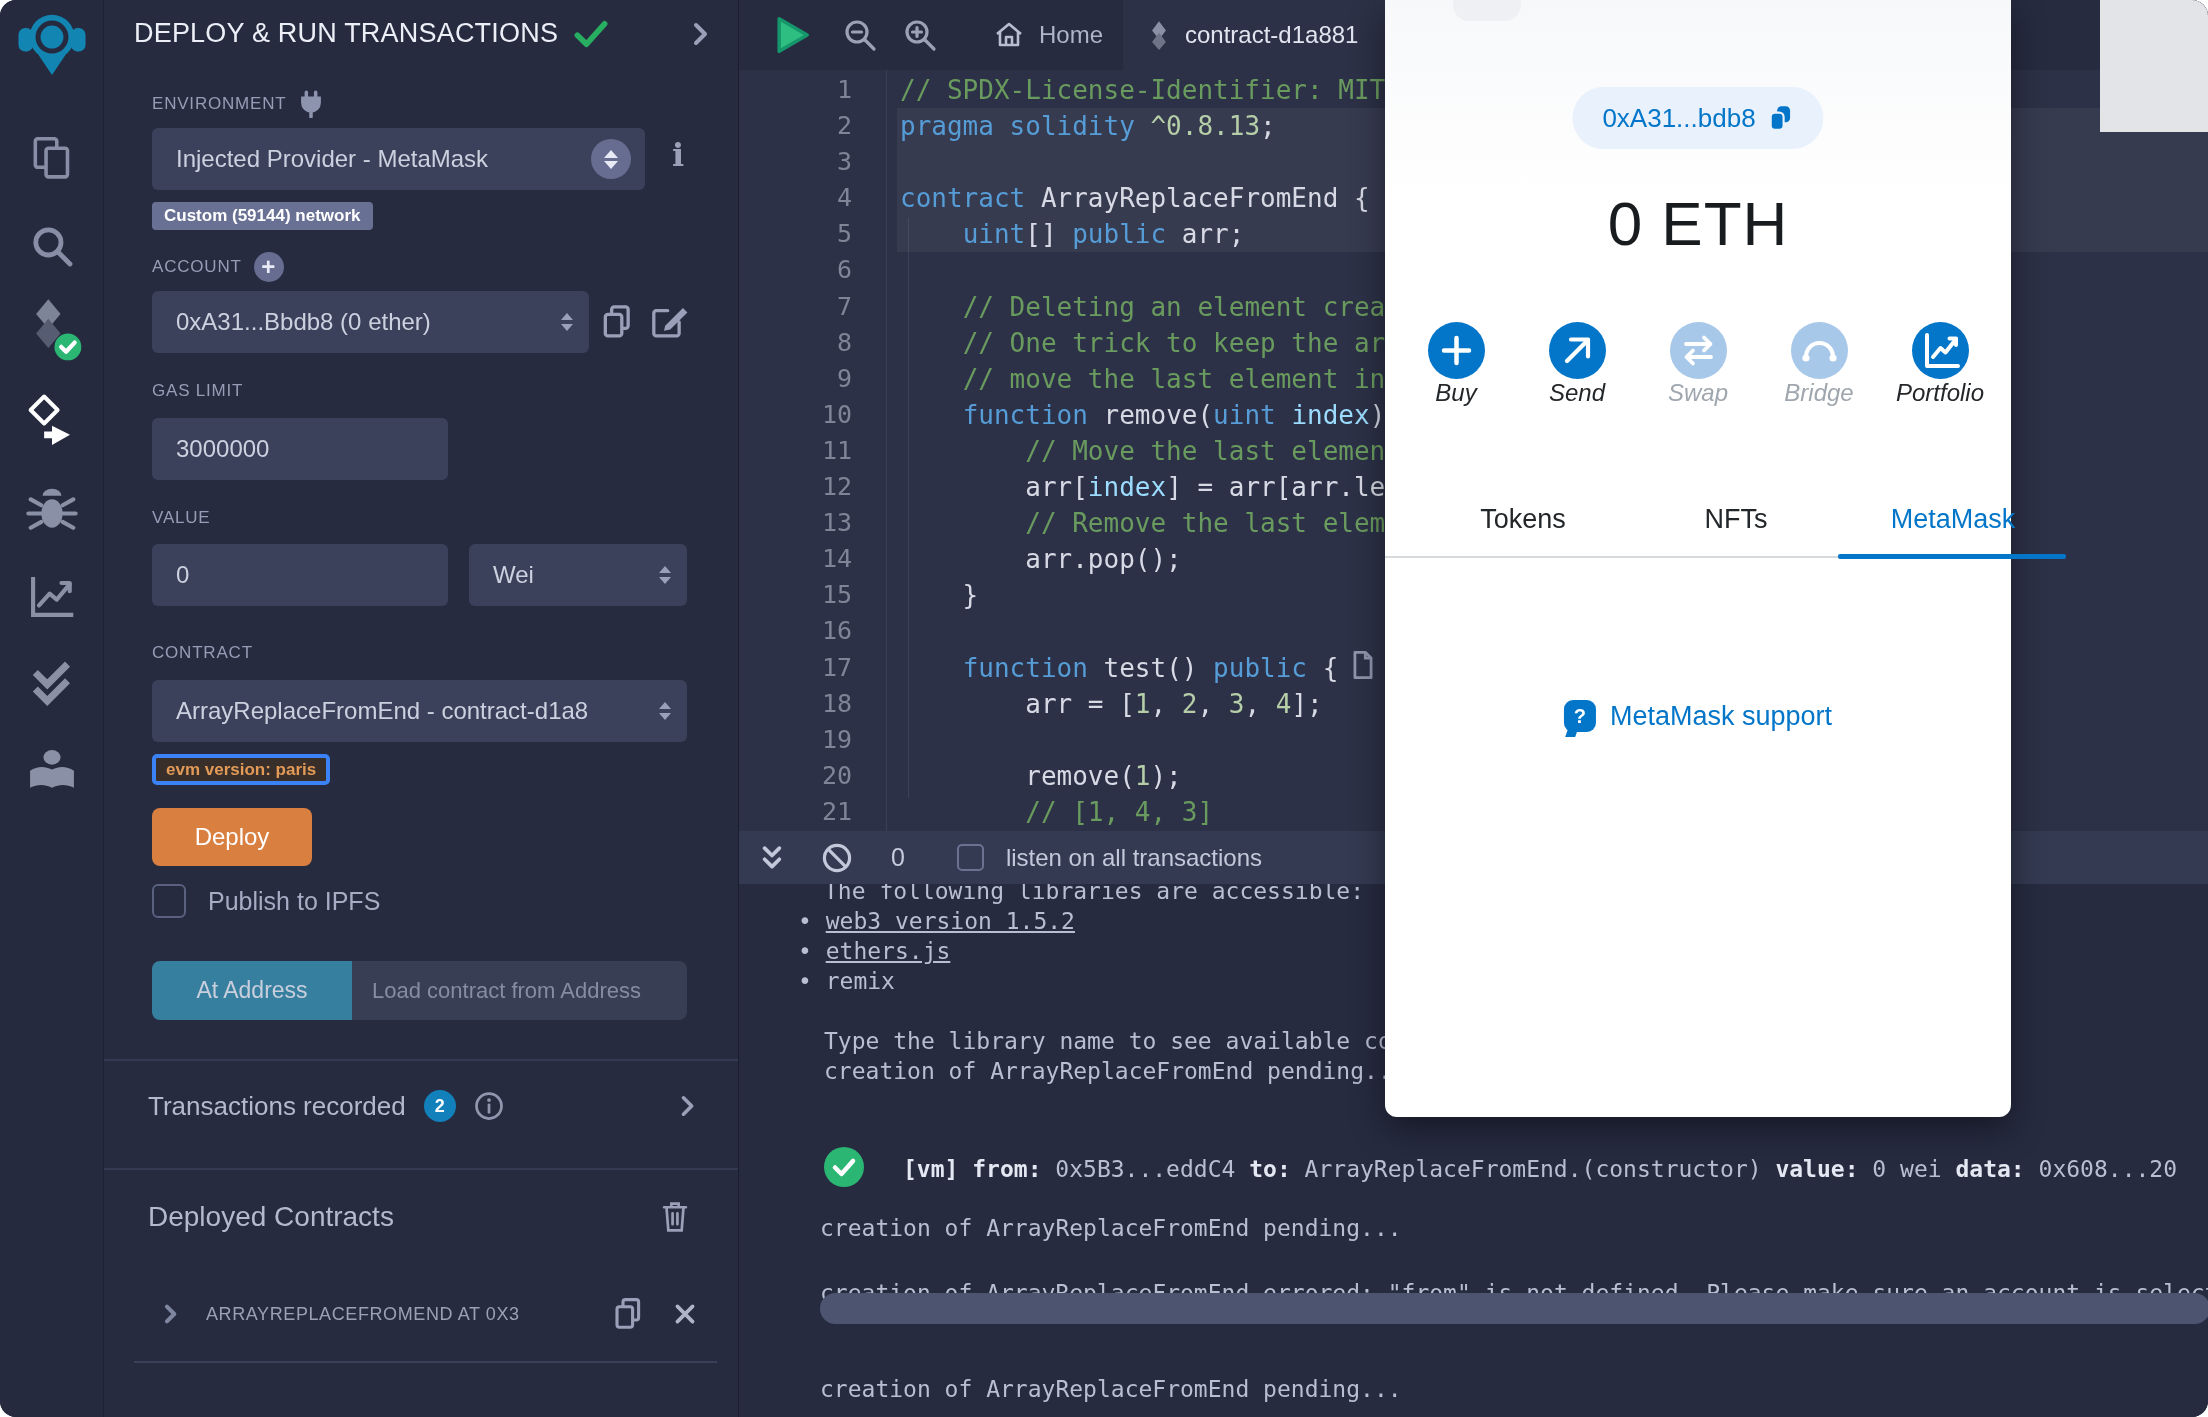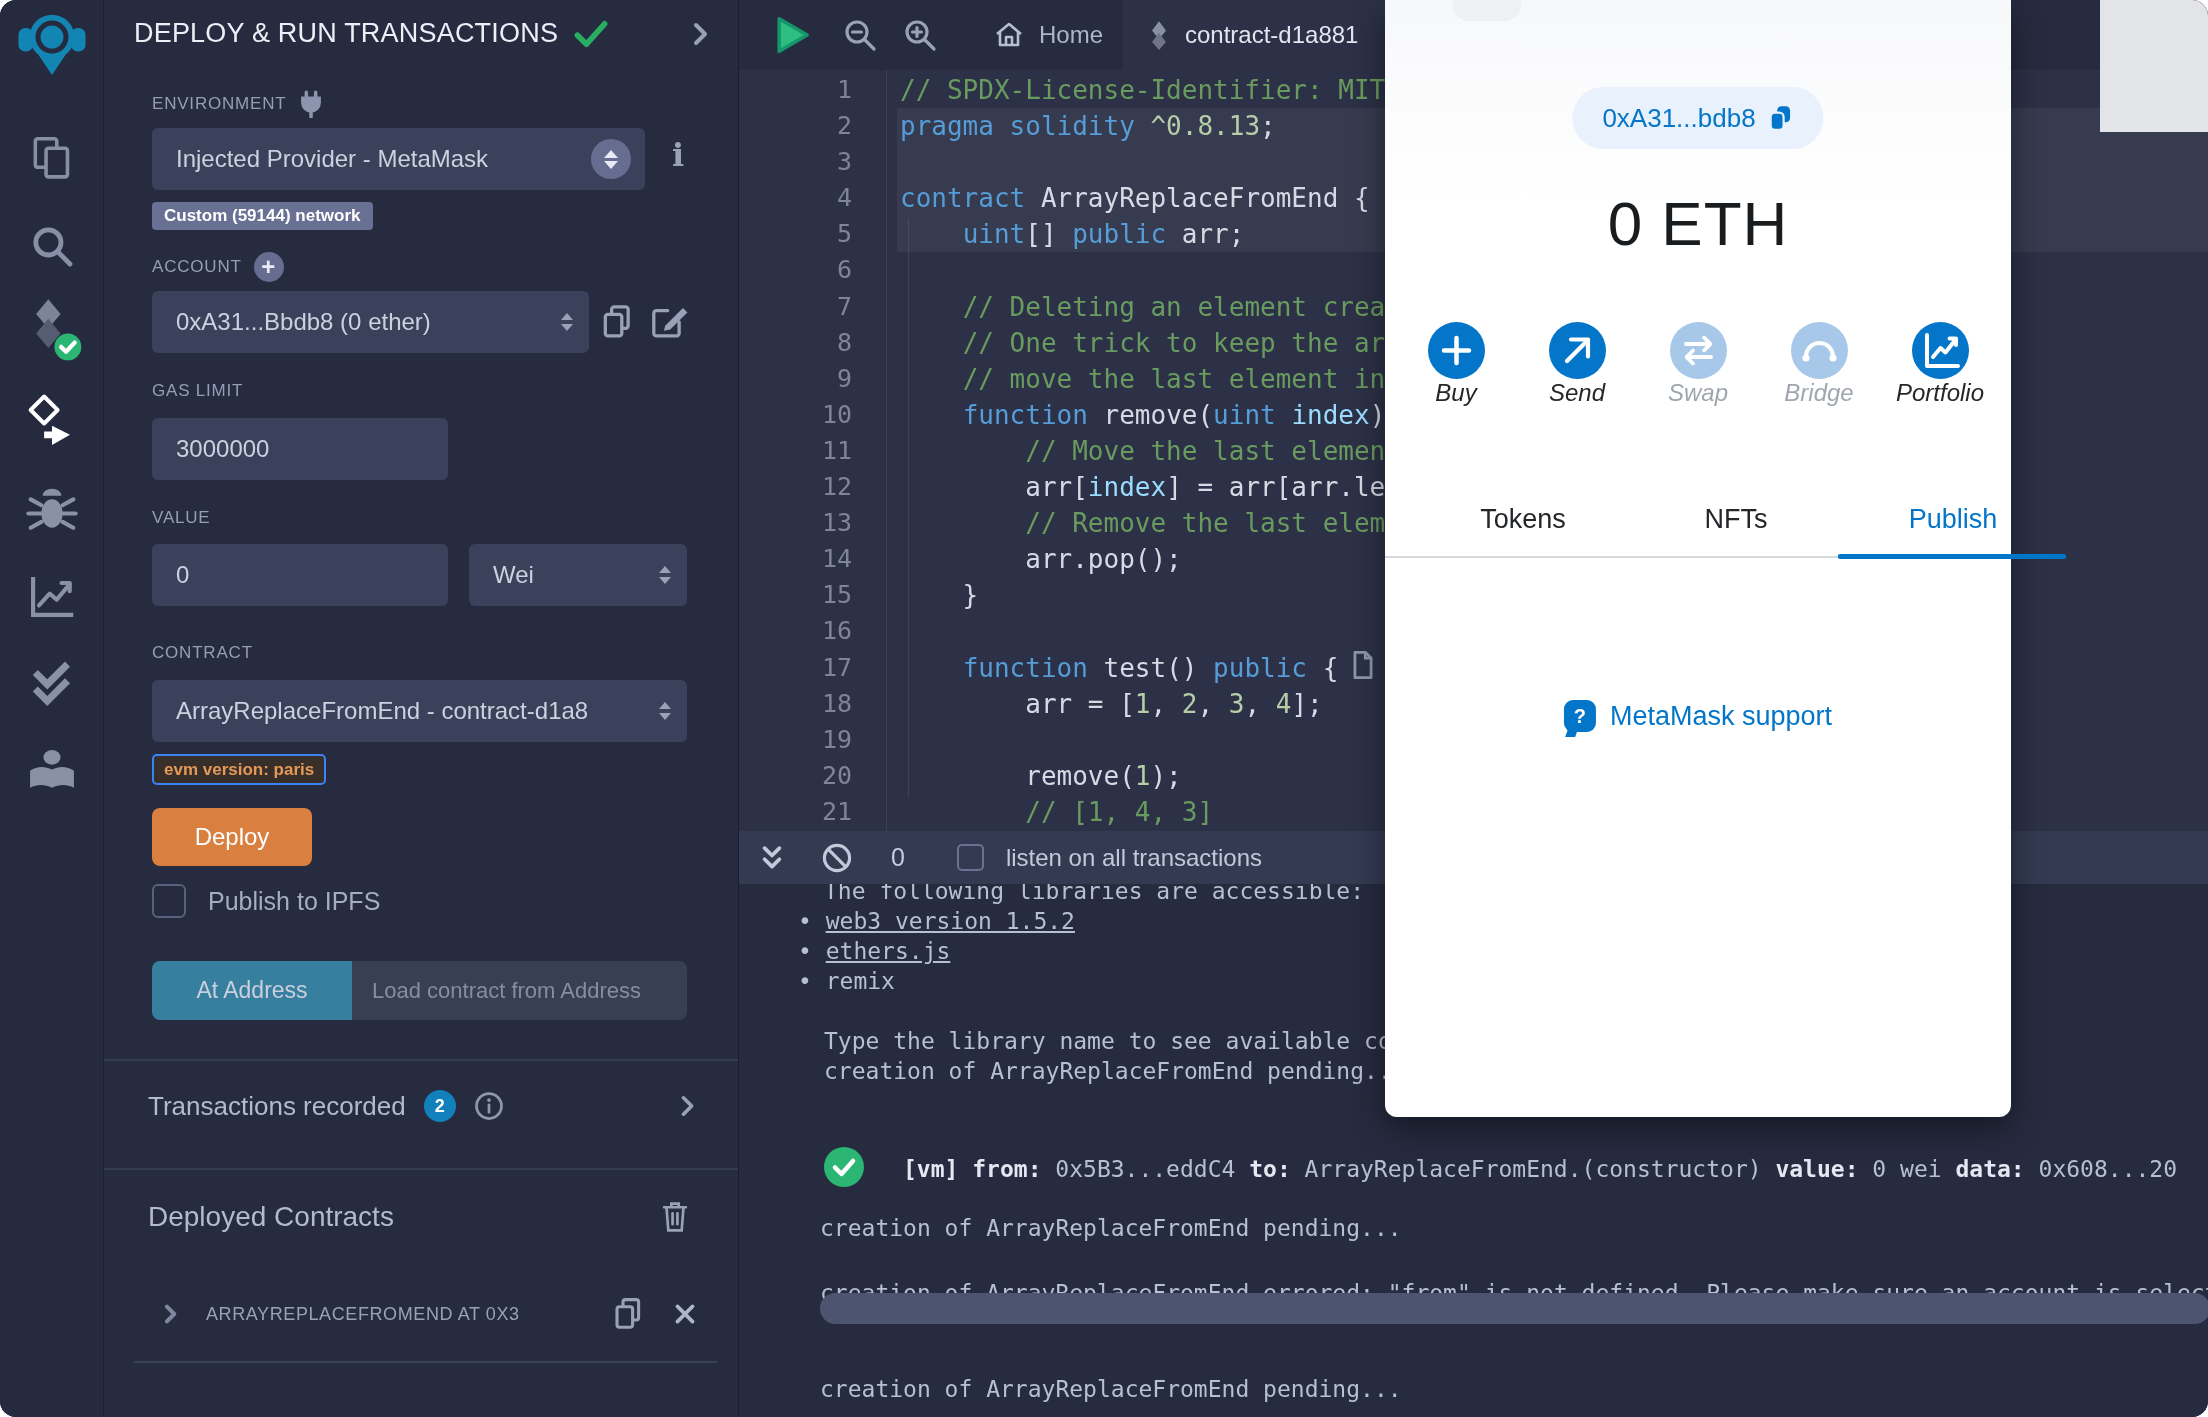--- a/index.html
+++ b/index.html
@@ -18,21 +18,21 @@
   .p-head .spacer { flex:1; }
   .lbl { position:absolute; left:48px; font-size:17px; letter-spacing:.8px; color:#9archa8b2; color:#979db6; display:flex; align-items:center; gap:12px; }
   .field { position:absolute; background:#3b415a; border-radius:6px; color:#ccd1e0; font-size:24px; display:flex; align-items:center; padding:0 24px; }
   .sort-circle { position:absolute; right:14px; width:40px; height:40px; border-radius:50%; background:#666d90; display:flex; flex-direction:column; align-items:center; justify-content:center; gap:3px; }
   .tri-up { width:0; height:0; border-left:7px solid transparent; border-right:7px solid transparent; border-bottom:8px solid #e8ebf5; }
   .tri-dn { width:0; height:0; border-left:7px solid transparent; border-right:7px solid transparent; border-top:8px solid #e8ebf5; }
   .stepper { position:absolute; right:16px; display:flex; flex-direction:column; gap:4px; }
   .stepper .tri-up { border-left-width:6px; border-right-width:6px; border-bottom-width:7px; border-bottom-color:#9aa0b8; }
   .stepper .tri-dn { border-left-width:6px; border-right-width:6px; border-top-width:7px; border-top-color:#9aa0b8; }
   .net-badge { position:absolute; left:48px; top:202px; height:28px; background:#687094; border-radius:4px; color:#ffffff; font-size:17px; font-weight:bold; display:flex; align-items:center; padding:0 12px; }
-  .evm-badge { position:absolute; left:48px; top:754px; height:31px; background:#382f2b; border:2px solid #3b82f6; border-radius:5px; color:#e39a57; font-size:17px; font-weight:bold; display:flex; align-items:center; padding:0 10px; }
+  .evm-badge { position:absolute; left:48px; top:754px; height:31px; background:#382f2b; border:4px solid #3b82f6; border-radius:5px; color:#e39a57; font-size:17px; font-weight:bold; display:flex; align-items:center; padding:0 10px; }
   .deploy-btn { position:absolute; left:48px; top:808px; width:160px; height:58px; background:#d97f40; border:none; border-radius:8px; color:#fff; font-size:24px; font-family:inherit; cursor:pointer; }
   .chk-row { position:absolute; left:48px; top:884px; display:flex; align-items:center; gap:22px; }
   .chk-box { width:34px; height:34px; border:2px solid #596080; border-radius:6px; background:transparent; }
   .chk-lbl { font-size:25px; color:#a6acc3; }
   .ataddr-btn { position:absolute; left:48px; top:961px; width:200px; height:59px; background:#377f9f; border:none; border-radius:8px 0 0 8px; color:#c9cfdd; font-size:23px; font-family:inherit; }
   .ataddr-input { position:absolute; left:248px; top:961px; width:335px; height:59px; background:#383e54; border:none; border-radius:0 8px 8px 0; color:#c9cfdd; font-size:22px; padding:0 20px; font-family:inherit; }
   .ataddr-input::placeholder { color:#868ca2; }
   .divider { position:absolute; left:0; right:0; height:2px; background:#343a52; }
   .tx-row { position:absolute; left:44px; top:1090px; right:40px; display:flex; align-items:center; gap:18px; }
   .tx-title { font-size:26px; color:#b4bacd; }
@@ -539,21 +539,21 @@
             </svg>
           </div>
           <div class="mm-act-lbl">Portfolio</div>
         </div>
       </div>
 
     <div class="mm-tabs">
       <div class="mm-underline"></div>
     <span class="mm-tab" style="left: 138px;">Tokens</span>
         <span class="mm-tab" style="left: 351px;">NFTs</span>
-        <span class="mm-tab active" style="left: 568px;">Publish</span>
+        <span class="mm-tab active" style="left: 568px;">MetaMask</span>
       </div>
 
 
     <div class="mm-support">
       <span class="mm-q">?</span>
       <span>MetaMask support</span>
     </div>
   </div>
 
 </div>

